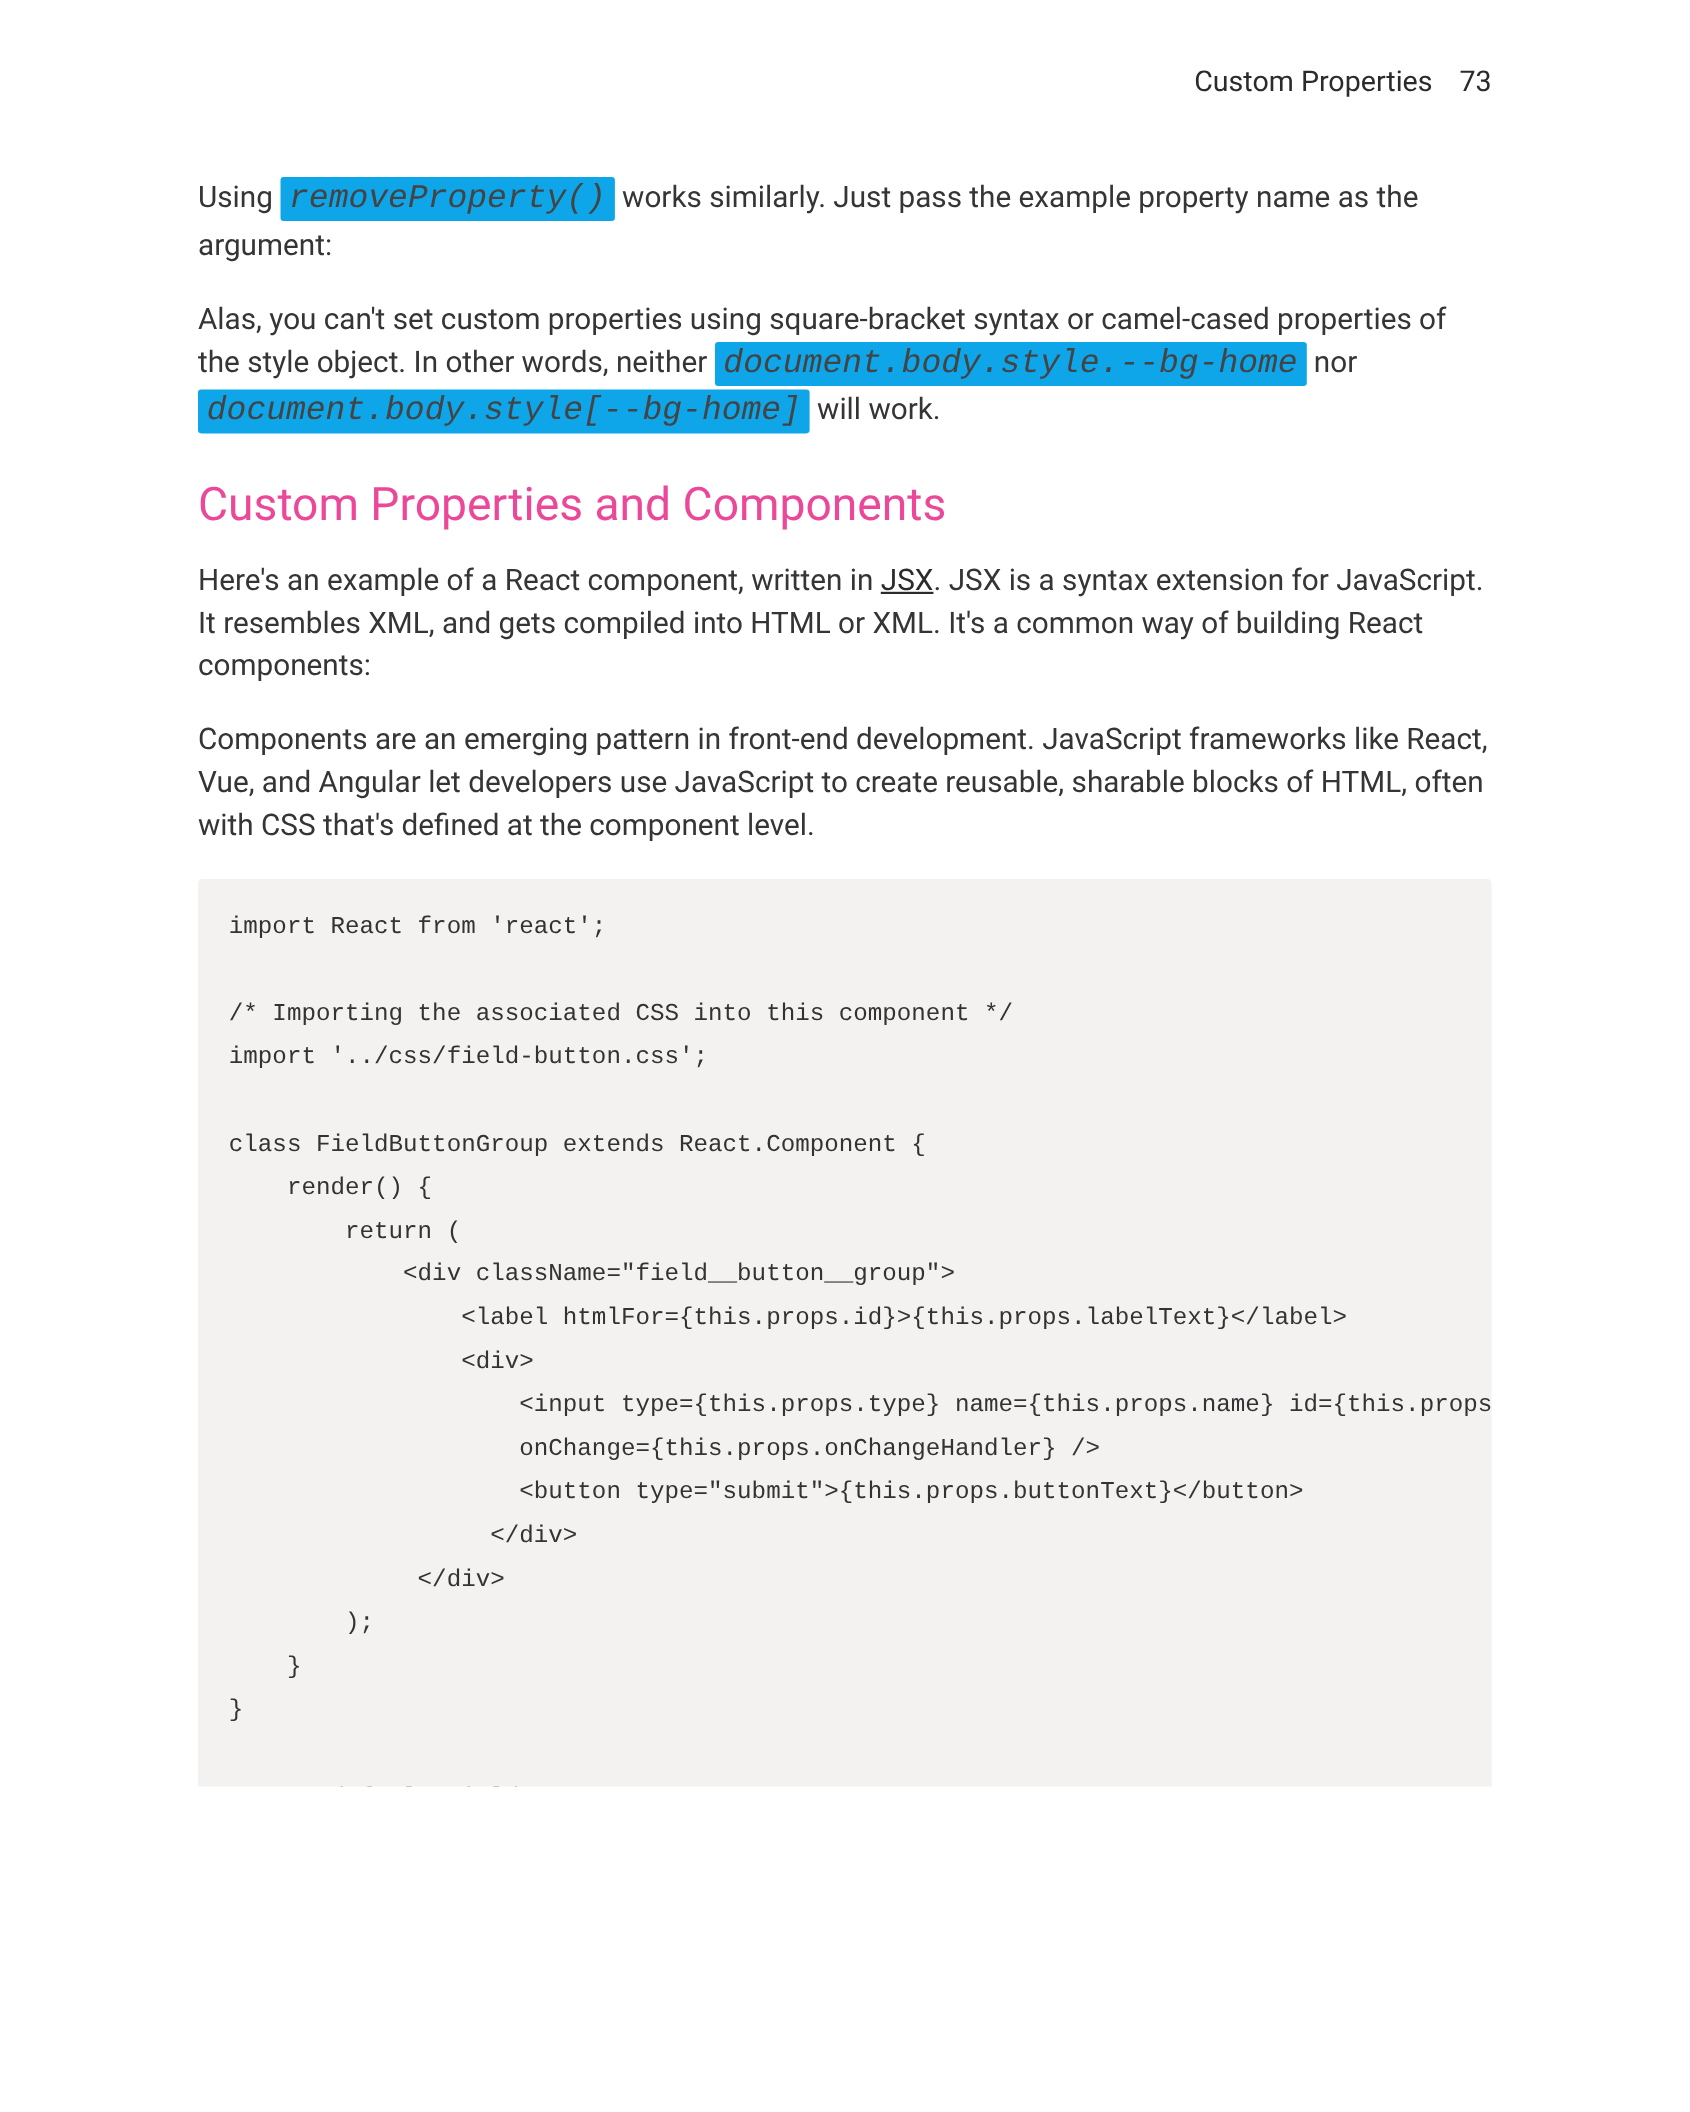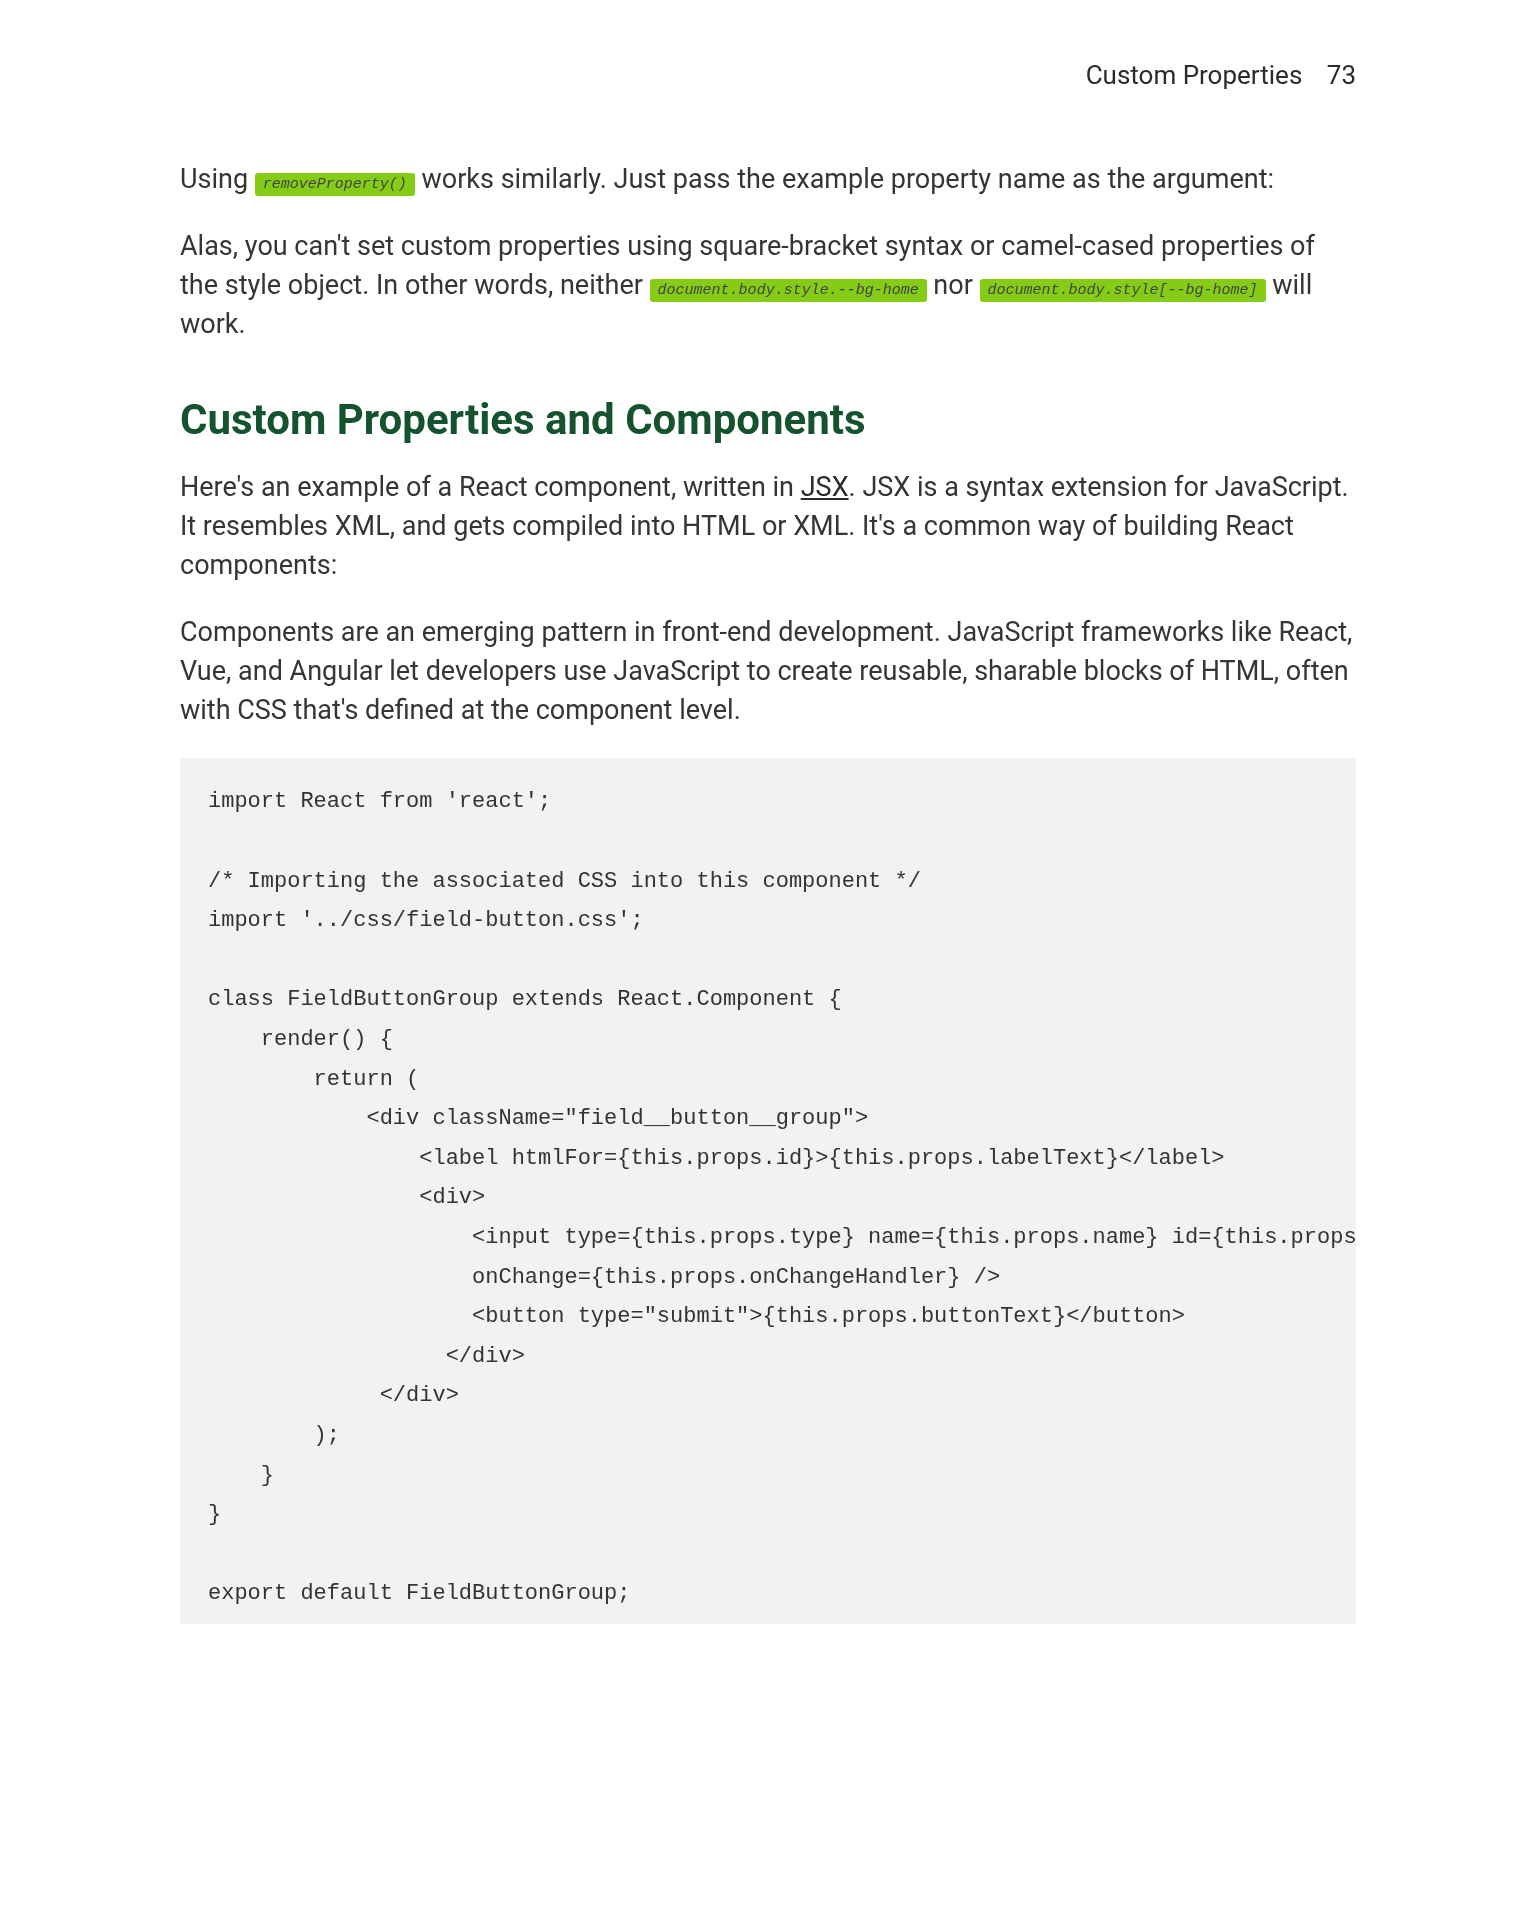--- a/index.html
+++ b/index.html
@@ -30,22 +30,22 @@
     margin-left: 18px;
   }
   p.body {
     font-size: 27px;
     line-height: 1.45;
     margin: 0 0 28px 0;
     color: #353535;
   }
   .code-inline {
     font-family: "SFMono-Regular", Consolas, "Liberation Mono", Menlo, monospace;
-    font-size: 15px;
-    background: #84cc16;
+    font-size: 30px;
+    background: #0ea5e9;
     padding: 3px 8px 3px 8px;
     border-radius: 3px;
     font-style: italic;
     color: #444;
   }
   .code-block {
     background: #f4f2f0;
     border-radius: 4px;
     padding: 24px 28px;
     font-family: "SFMono-Regular", Consolas, "Liberation Mono", Menlo, monospace;
@@ -56,23 +56,23 @@
     white-space: pre;
     overflow: hidden;
   }
   .code-block .k-obj { color: #333; }
   .code-block .k-dot { color: #999; }
   .code-block .k-method { color: #c94f7c; }
   .code-block .k-paren { color: #999; }
   .code-block .k-str { color: #6a9b3f; }
   h2.section {
     font-size: 42px;
-    font-weight: 700;
-    color: #14532d;
-    margin: 50px 0 24px 0;
+    font-weight: 400;
+    color: #ec4899;
+    margin: 38px 0 24px 0;
   }
   a.link {
     color: #2b2b2b;
     text-decoration: underline;
   }
 </style>
 </head>
 <body>
 
 <div class="page">

